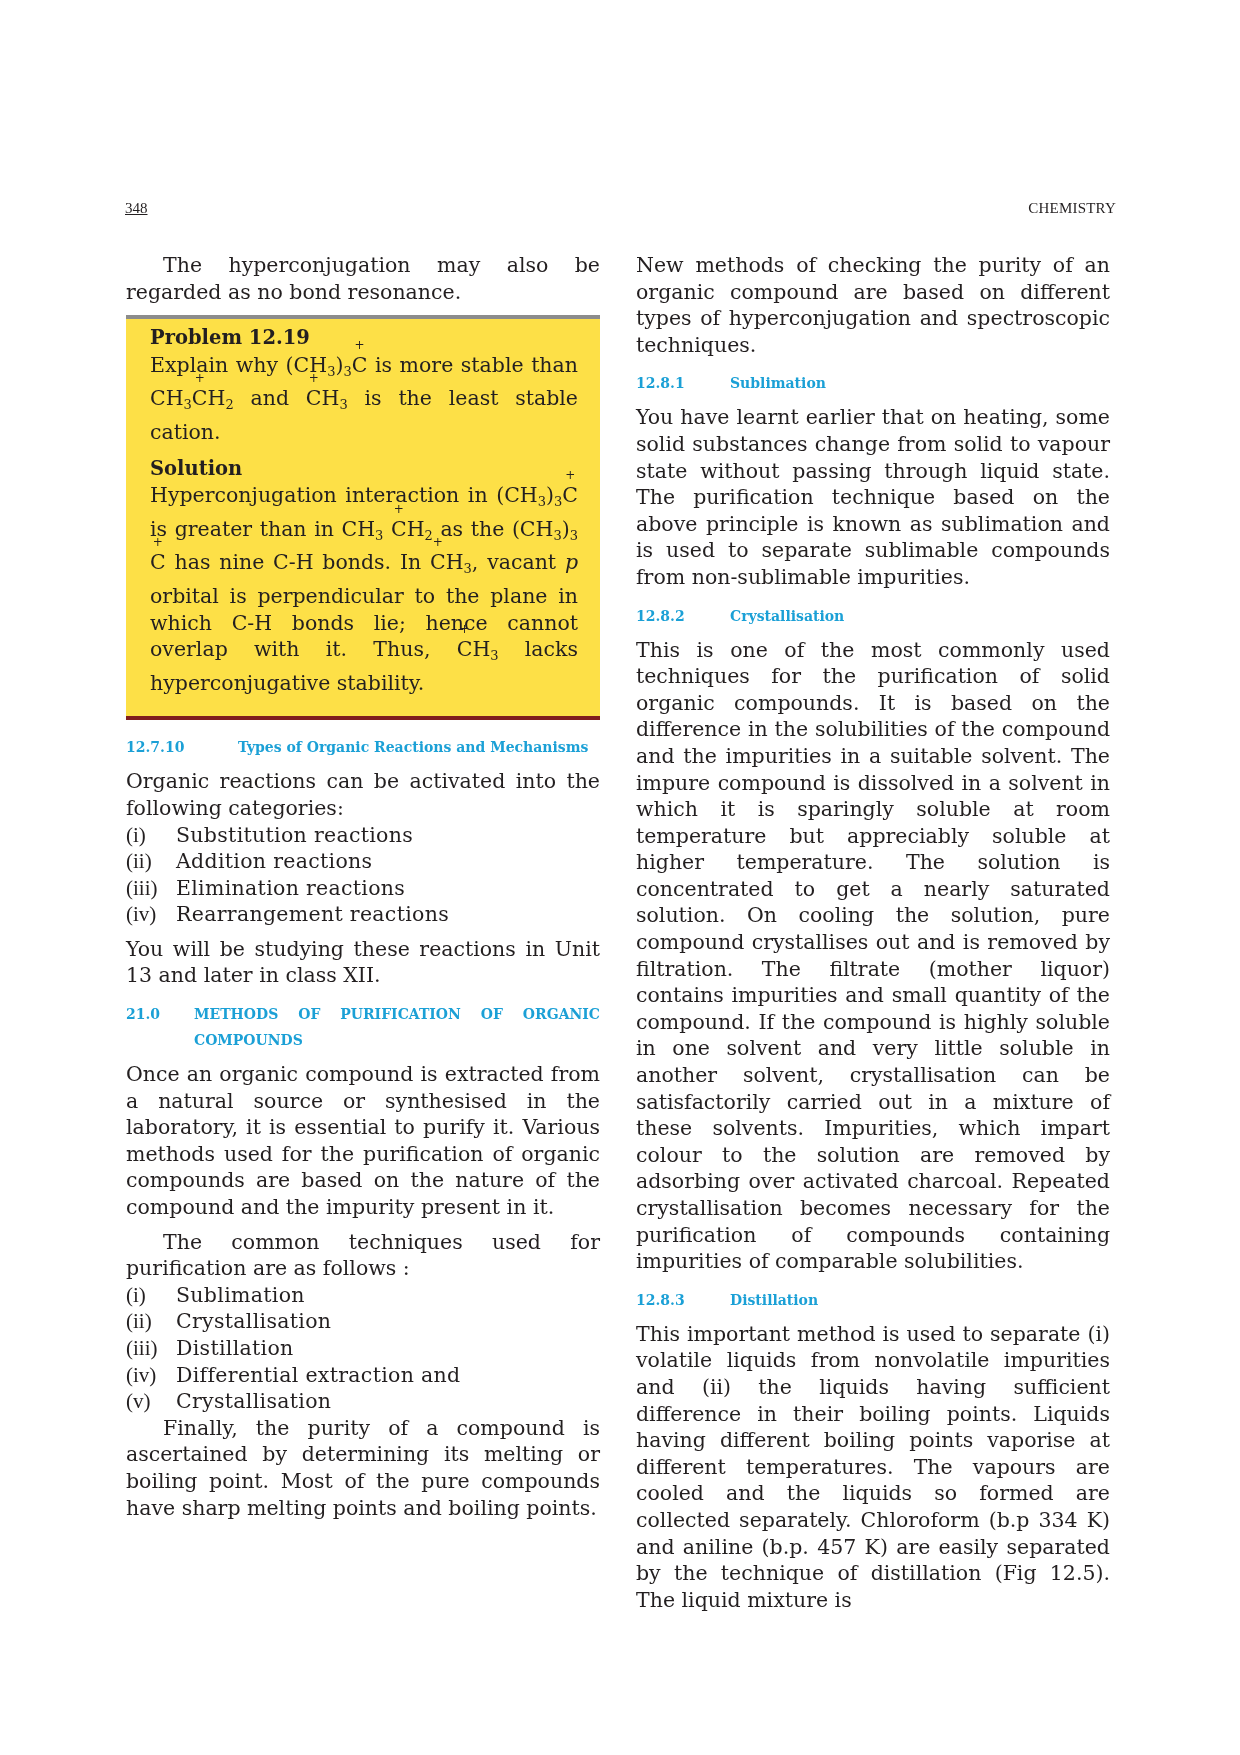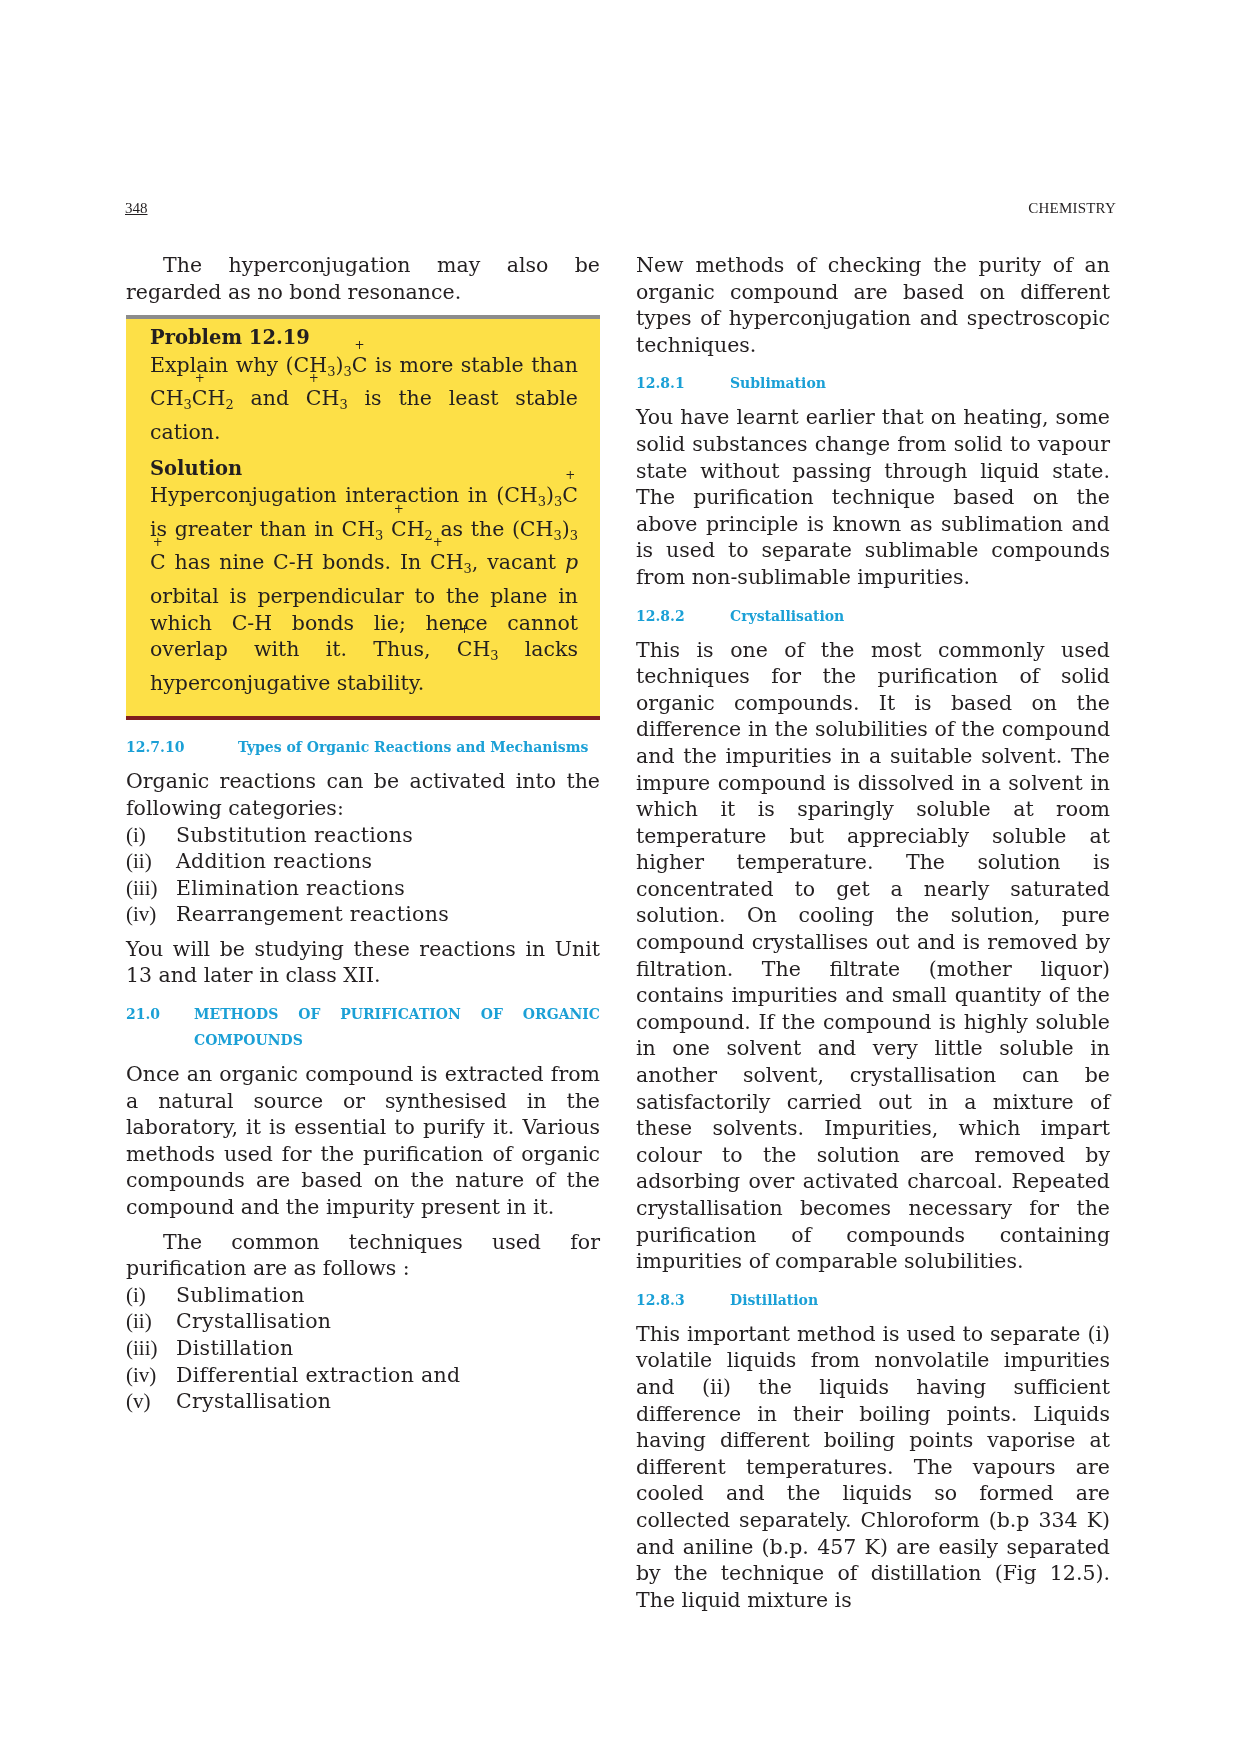--- a/index.html
+++ b/index.html
@@ -125,20 +125,21 @@
       </li>
     <li>
         <span class="rn">(iv)</span>
         <span class="rt">Differential extraction and</span>
       </li>
     <li>
         <span class="rn">(v)</span>
         <span class="rt">Crystallisation</span>
       </li>
   </ol>
+  <p class="indent">Finally, the purity of a compound is ascertained by determining its melting or boiling point. Most of the pure compounds have sharp melting points and boiling points.</p>
 </div>
 
 <div class="col col-right">
   <p>New methods of checking the purity of an organic compound are based on different types of hyperconjugation and spectroscopic techniques.</p>
 
   <div class="heading h-right">
     <span class="num">12.8.1</span>
     <span class="txt">Sublimation</span>
   </div>
   <p>You have learnt earlier that on heating, some solid substances change from solid to vapour state without passing through liquid state. The purification technique based on the above principle is known as sublimation and is used to separate sublimable compounds from non-sublimable impurities.</p>

